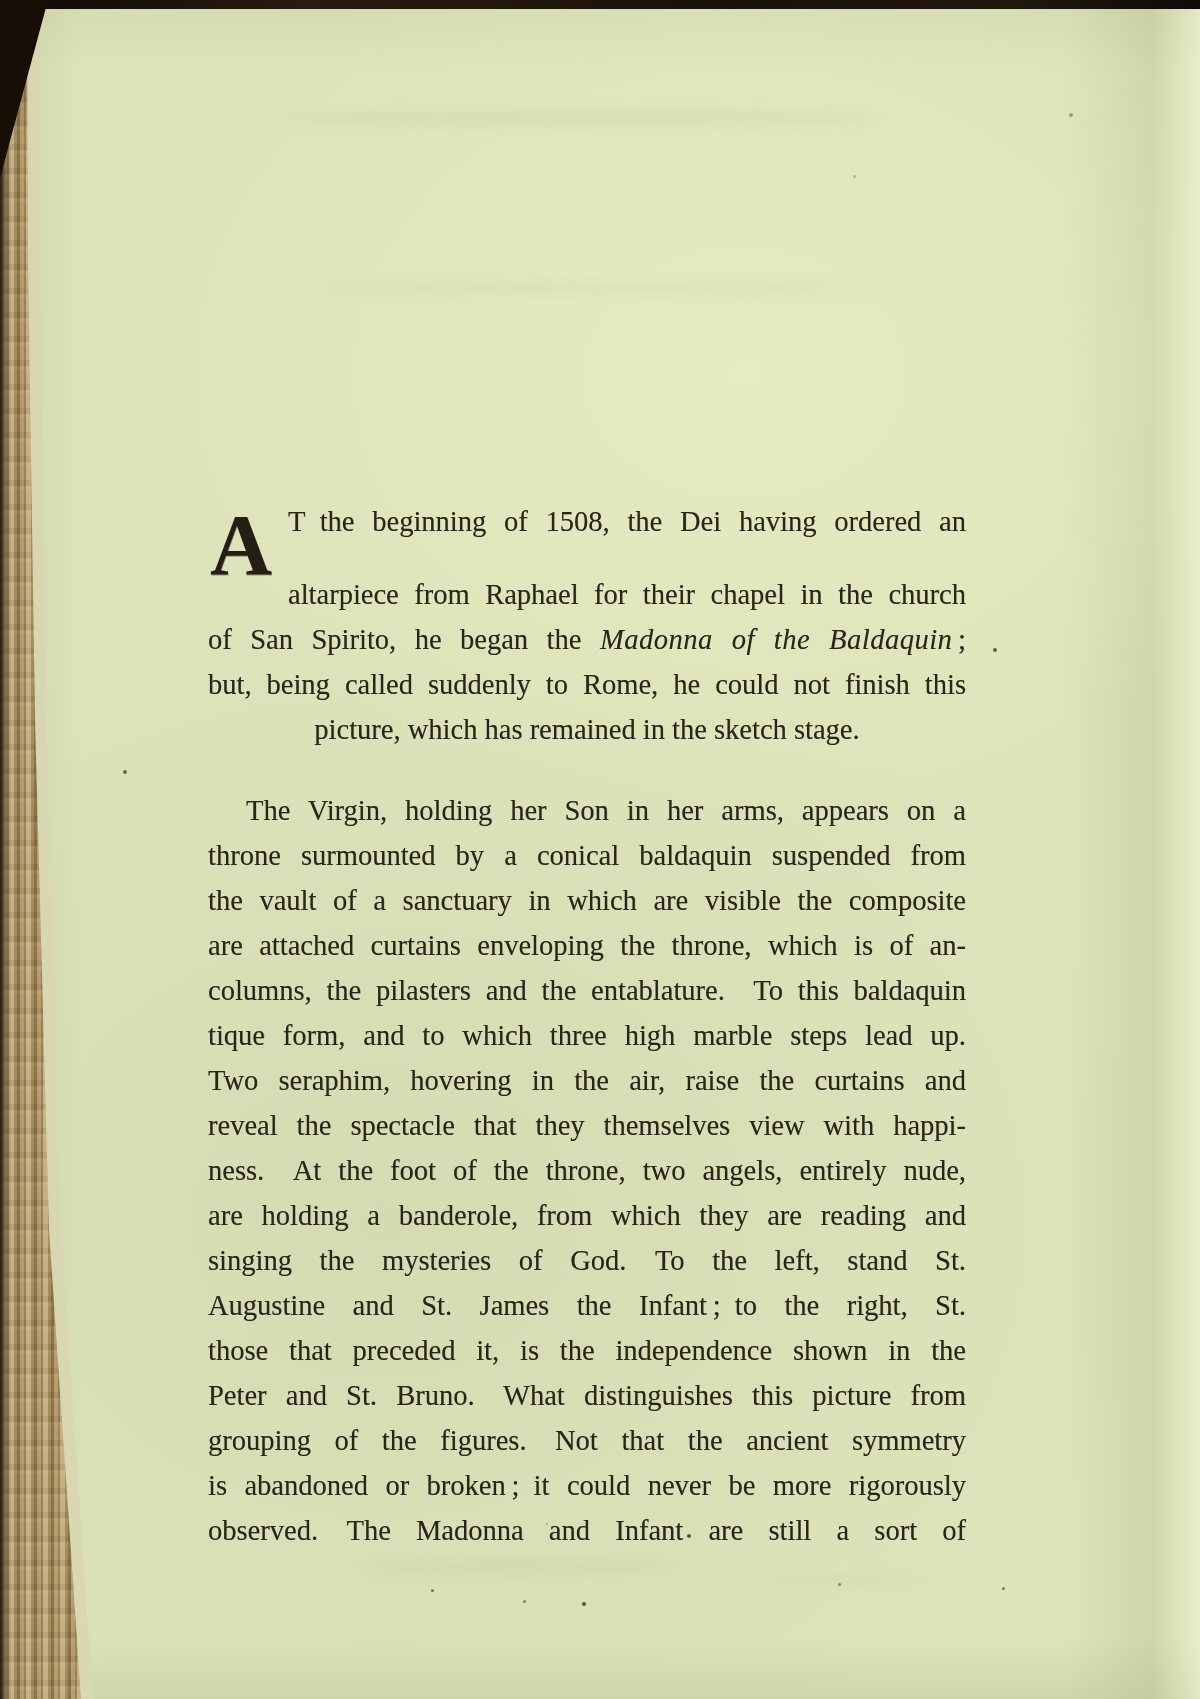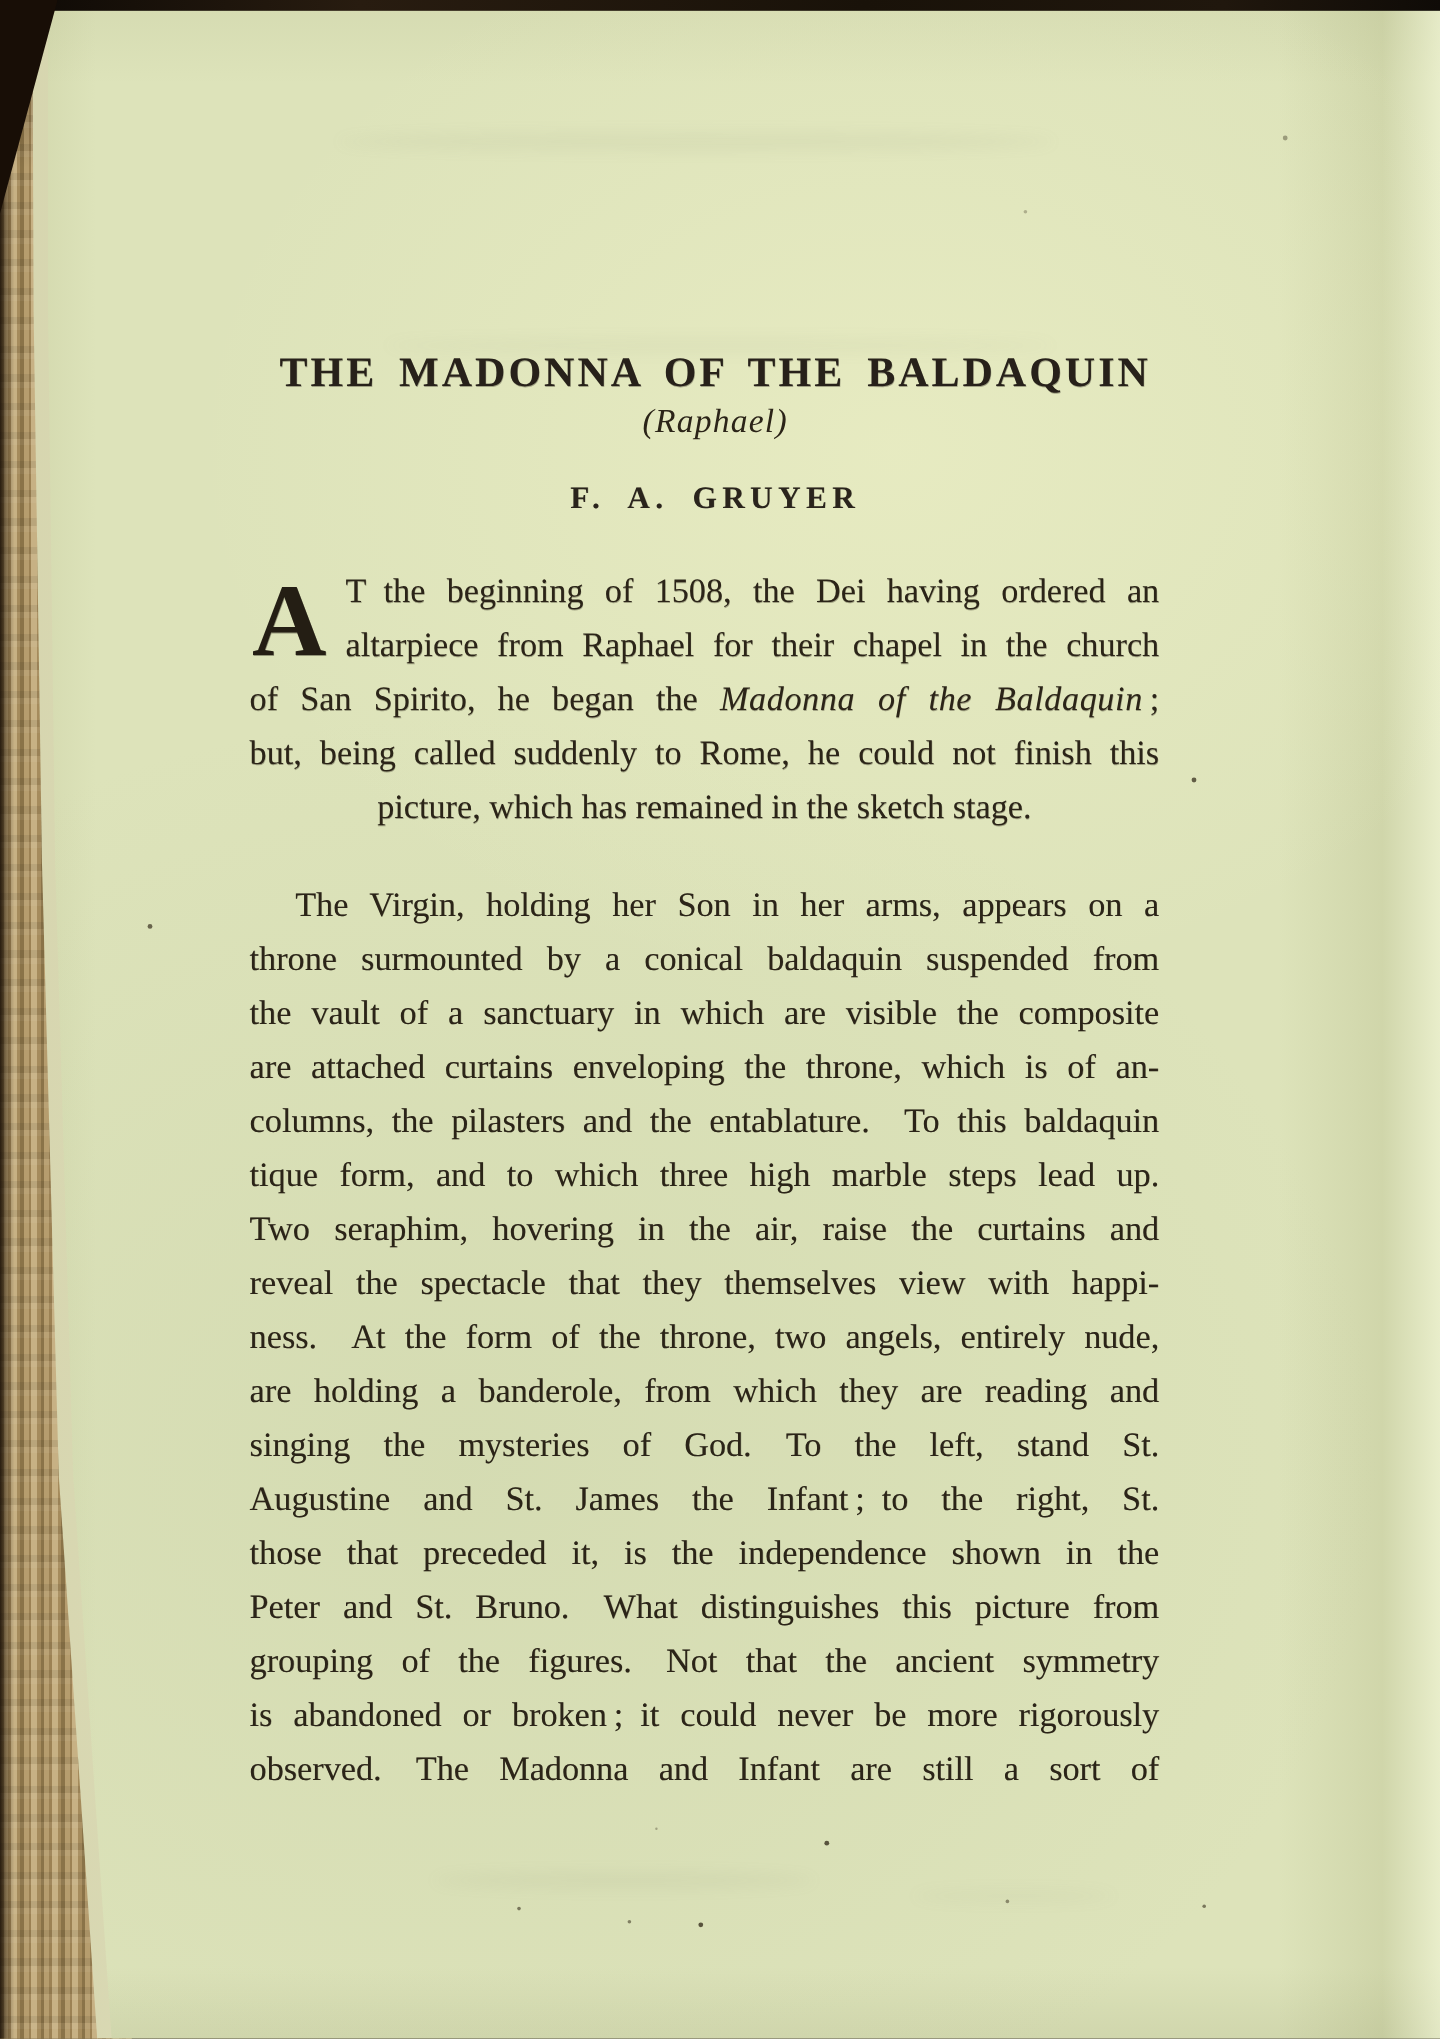--- a/index.html
+++ b/index.html
@@ -74,63 +74,58 @@
   }
   
   .article-body{
     position:absolute;left:208px;top:471px;width:758px;
     font-size:28.5px;line-height:45px;color:var(--ink);
     text-shadow:0.3px 0.3px 0 rgba(43,36,24,0.35);
   }
   .paragraph{position:relative;}
   .text-line{text-align:center;}
   .text-line.just{text-align:justify;text-align-last:justify;text-justify:inter-word;}
-  .text-line.drop-indent{padding-left:80px;}
+  .text-line.drop-indent{padding-left:80px;margin-top:28px;}
   .text-line.first-indent{padding-left:38px;margin-top:36px;}
   .text-line em{letter-spacing:0.5px;}
   .drop-cap{
     position:absolute;left:2px;top:3px;
     font-size:86px;line-height:1;font-weight:bold;color:#241e14;
     text-shadow:0.5px 0.5px 0 rgba(36,30,20,0.4);
   }
   
   .speck{position:absolute;border-radius:50%;background:#372f1e;}
   .smudge{position:absolute;border-radius:50%;background:#7d8468;filter:blur(6px);}
 </style>
 </head>
 <body>
 
 <div class="edge-band"></div>
 <div class="page-underlay"></div>
 
 <div class="page">
-  <div class="heading">
-    <div class="title">THE MADONNA OF THE BALDAQUIN</div>
-    <div class="subtitle">(Raphael)</div>
-    <div class="author">F. A. GRUYER</div>
-  </div>
   <div class="article-body">
       <div class="paragraph">
         <span class="drop-cap">A</span>
         <div class="text-line just drop-indent">T the beginning of 1508, the Dei having ordered an</div>
         <div class="text-line just drop-indent">altarpiece from Raphael for their chapel in the church</div>
         <div class="text-line just">of San Spirito, he began the <em>Madonna of the Baldaquin</em> ;</div>
         <div class="text-line just">but, being called suddenly to Rome, he could not finish this</div>
         <div class="text-line">picture, which has remained in the sketch stage.</div>
       </div>
       <div class="paragraph">
         <div class="text-line just first-indent">The Virgin, holding her Son in her arms, appears on a</div>
         <div class="text-line just">throne surmounted by a conical baldaquin suspended from</div>
         <div class="text-line just">the vault of a sanctuary in which are visible the composite</div>
         <div class="text-line just">are attached curtains enveloping the throne, which is of an-</div>
         <div class="text-line just">columns, the pilasters and the entablature. To this baldaquin</div>
         <div class="text-line just">tique form, and to which three high marble steps lead up.</div>
         <div class="text-line just">Two seraphim, hovering in the air, raise the curtains and</div>
         <div class="text-line just">reveal the spectacle that they themselves view with happi-</div>
-        <div class="text-line just">ness. At the form of the throne, two angels, entirely nude,</div>
+        <div class="text-line just">ness. At the foot of the throne, two angels, entirely nude,</div>
         <div class="text-line just">are holding a banderole, from which they are reading and</div>
         <div class="text-line just">singing the mysteries of God. To the left, stand St.</div>
         <div class="text-line just">Augustine and St. James the Infant ; to the right, St.</div>
         <div class="text-line just">those that preceded it, is the independence shown in the</div>
         <div class="text-line just">Peter and St. Bruno. What distinguishes this picture from</div>
         <div class="text-line just">grouping of the figures. Not that the ancient symmetry</div>
         <div class="text-line just">is abandoned or broken ; it could never be more rigorously</div>
         <div class="text-line just">observed. The Madonna and Infant are still a sort of</div>
       </div>
     </div>

